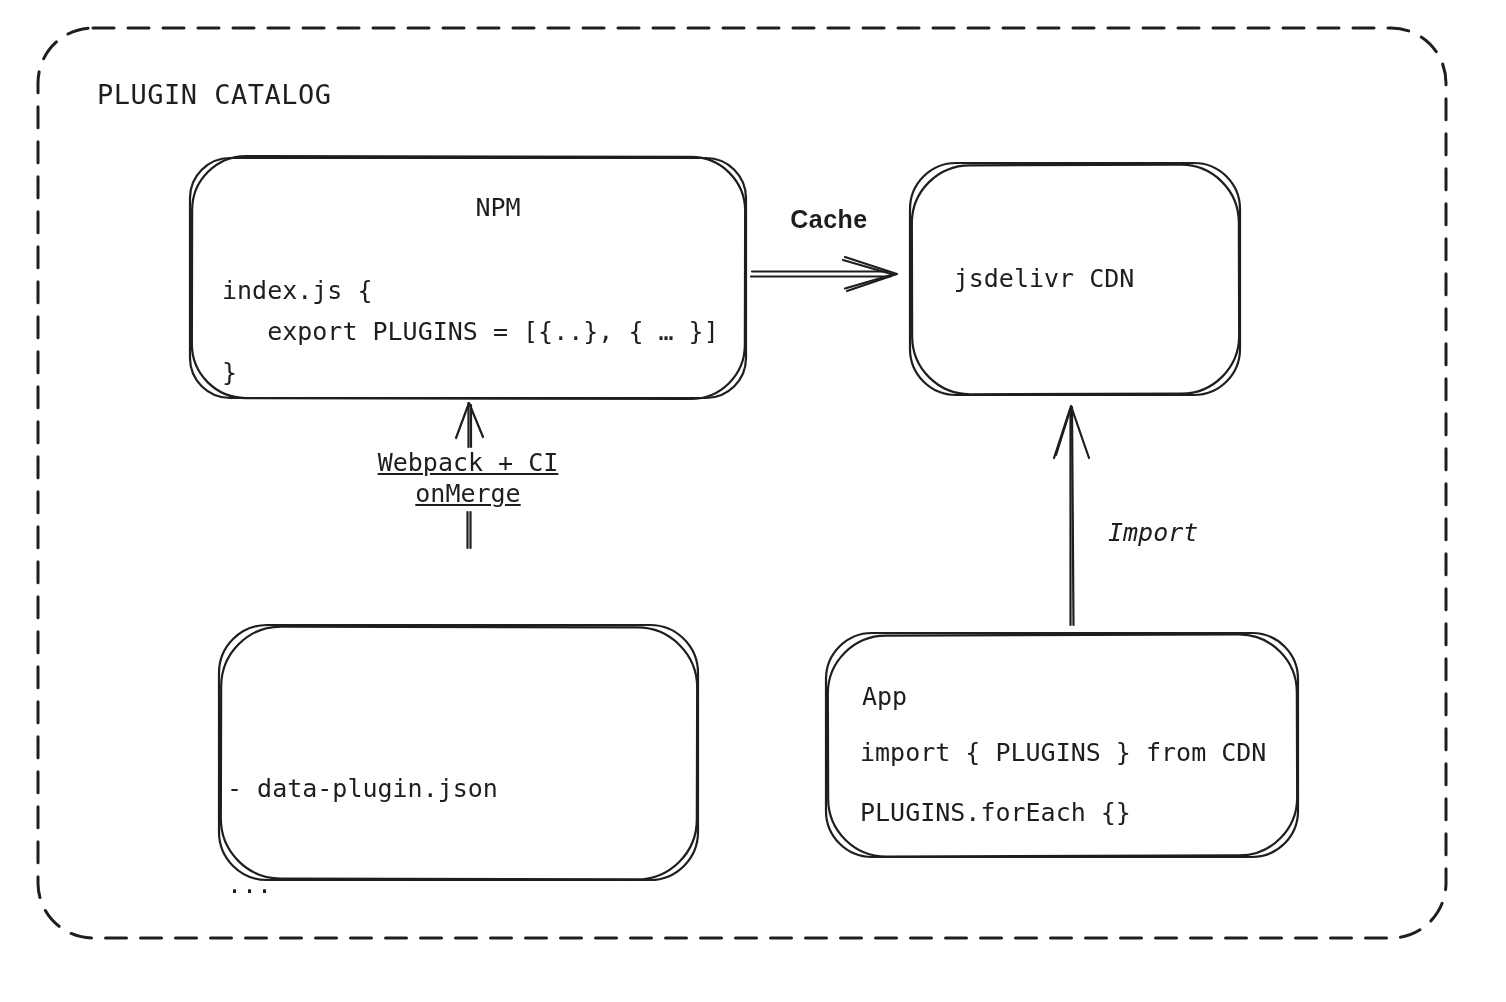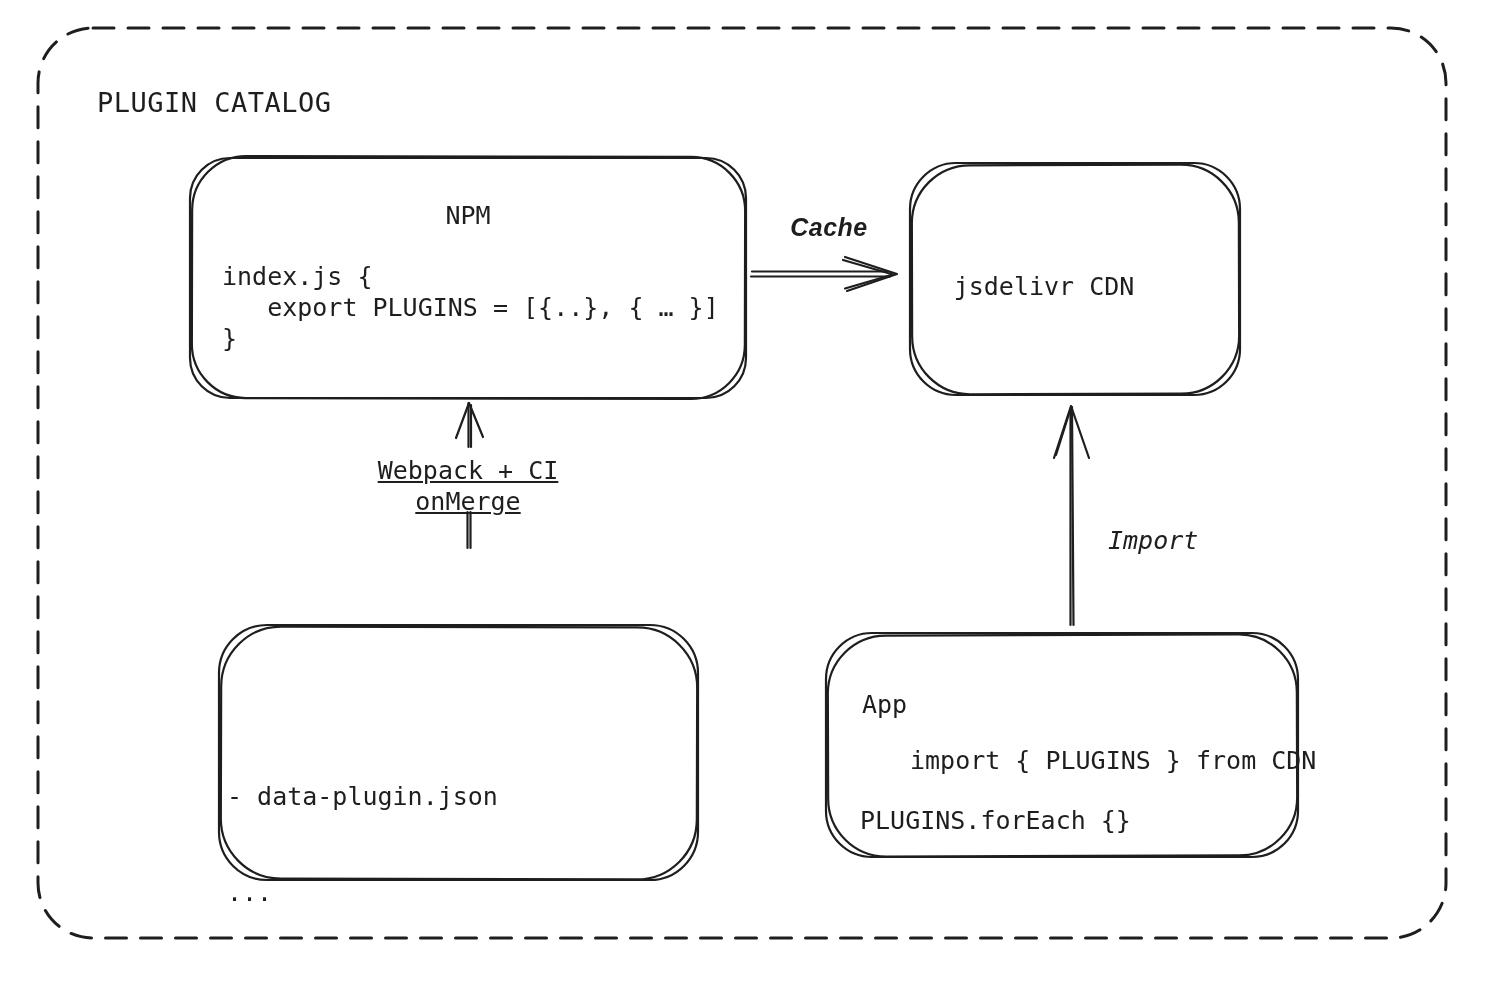--- a/index.html
+++ b/index.html
@@ -12,29 +12,27 @@
     font-family: "DejaVu Sans Mono", "Liberation Mono", monospace;
   }
   .canvas svg { position: absolute; left: 0; top: 0; }
   .t {
     position: absolute;
     font-family: "DejaVu Sans Mono", "Liberation Mono", monospace;
     font-size: 25px;
     line-height: 28px;
     color: #1e1e1e;
     white-space: pre;
-    margin-top: 8px;
   }
   .center { text-align: center; }
   .title-t { font-size: 27px; line-height: 30px; letter-spacing: 0.5px; }
   .sans {
     font-family: "Liberation Sans", "DejaVu Sans", sans-serif;
     font-weight: 600;
     letter-spacing: 0.5px;
-    font-style: italic;
   }
 </style>
 </head>
 <body>
 
 <div class="canvas">
 
   <svg width="1506" height="1002" viewBox="0 0 1506 1002">
     <g fill="none" stroke="#1e1e1e" stroke-linecap="round" stroke-linejoin="round">
 
@@ -79,36 +77,36 @@
         <path d="M1070.5 625 L1070.5 410"></path>
         <path d="M1073.5 625 L1072 407"></path>
         <path d="M1054 458 L1071 406 L1089 458"></path>
         <path d="M1056 455 L1070.5 409"></path>
       </g>
     </g>
   </svg>
 
   <div class="t title-t" style="left:97px; top:80px;">PLUGIN CATALOG</div>
 
-  <div class="t center" style="left:190px; top:194px; width:556px;">NPM</div>
-  <div class="t" style="left:222px; top:253px; line-height:31px;">index.js {
+  <div class="t center" style="left:190px; top:194px; width:556px;padding-left:30px;">NPM</div>
+  <div class="t" style="left:222px; top:270px; line-height:41px;">index.js {
    export PLUGINS = [{..}, { … }]
 }</div>
 
   <div class="t sans center" style="left:770px; top:205px; width:118px;">Cache</div>
 
   <div class="t center" style="left:910px; top:265px; width:268px;">jsdelivr CDN</div>
 
   <div class="t center" style="left:338px; top:447px; width:260px; line-height:31px;text-decoration:underline;">Webpack + CI
 onMerge</div>
 
   <div class="t" style="left:227px; top:709px; line-height:32px;">
     <div>- data-plugin.json</div>
     <div>...</div>
   </div>
 
   <div class="t" style="left:862px; top:683px;">App</div>
-  <div class="t" style="left:910px; top:739px;text-align:center;">import { PLUGINS } from CDN</div>
+  <div class="t" style="left:860px; top:739px;text-align:center;">import { PLUGINS } from CDN</div>
   <div class="t" style="left:860px; top:799px;">PLUGINS.forEach {}</div>
 
   <div class="t" style="left:1108px; top:519px;font-style:italic;">Import</div>
 
 </div>
 
 </body></html>

